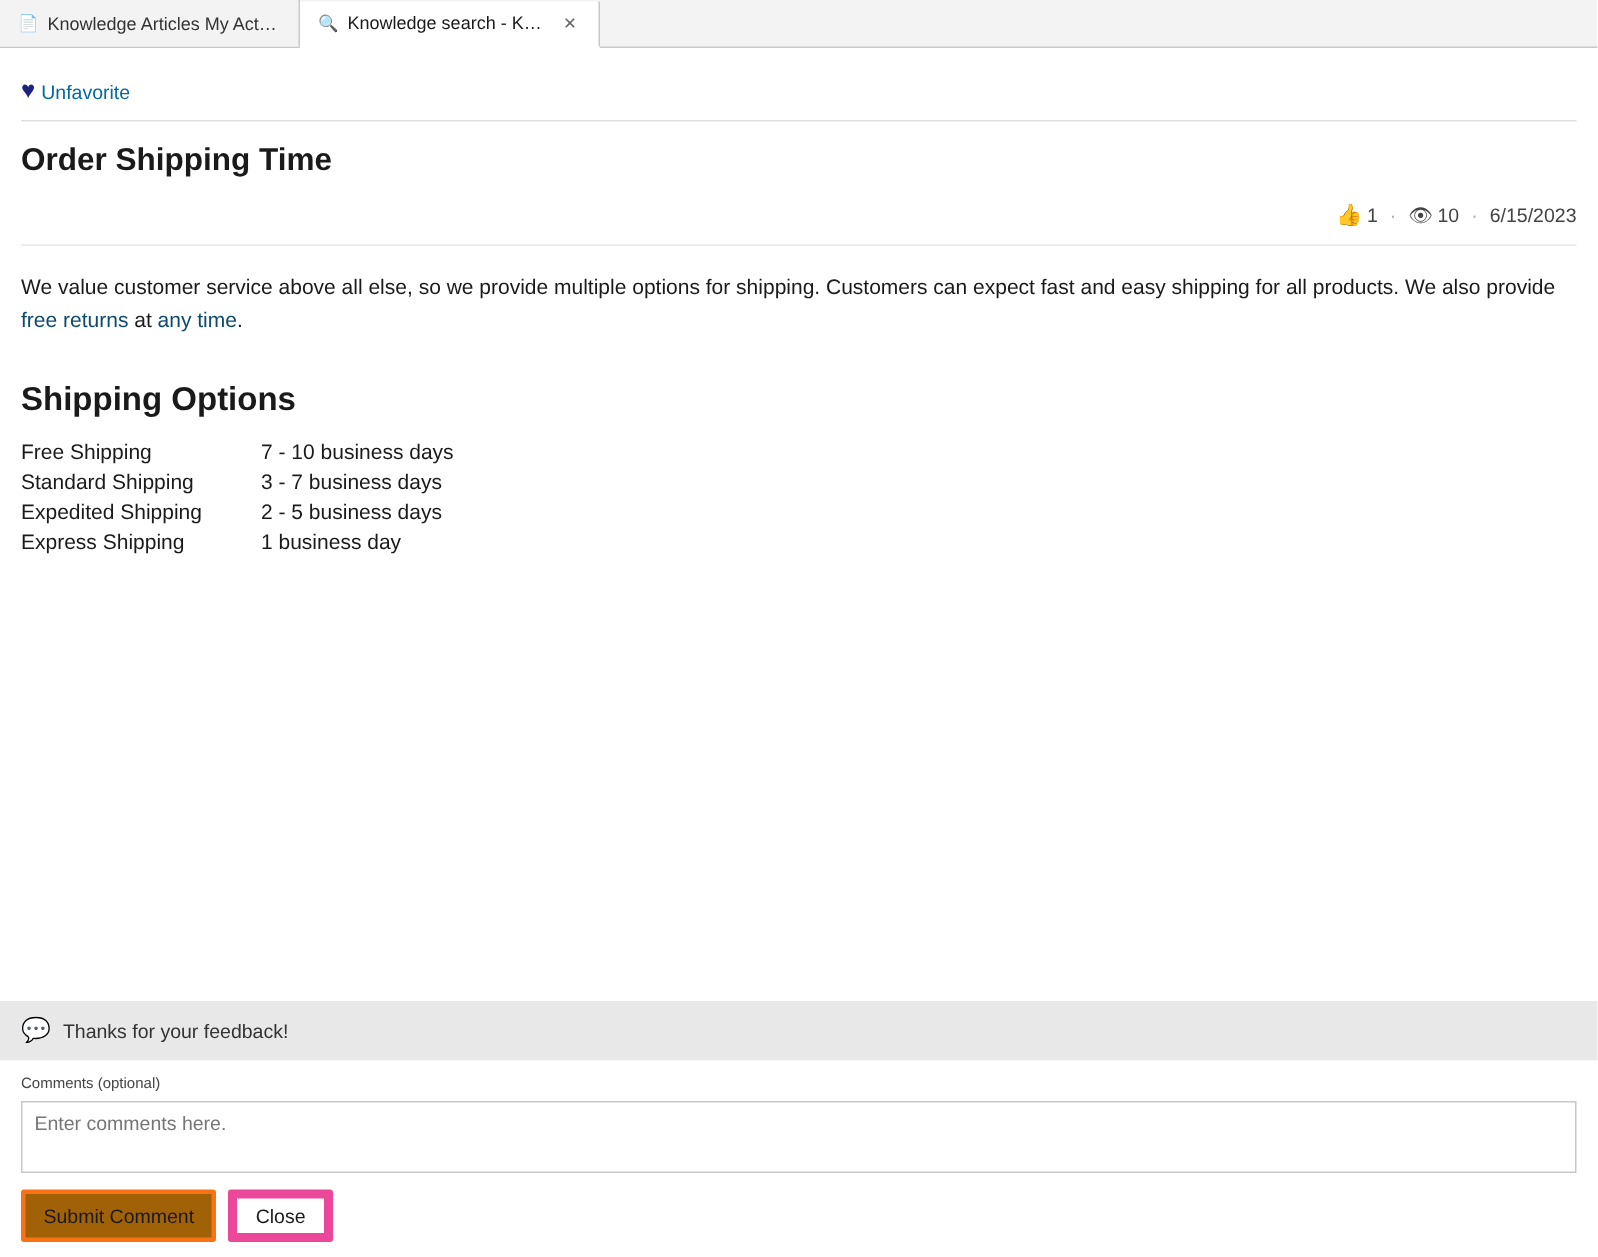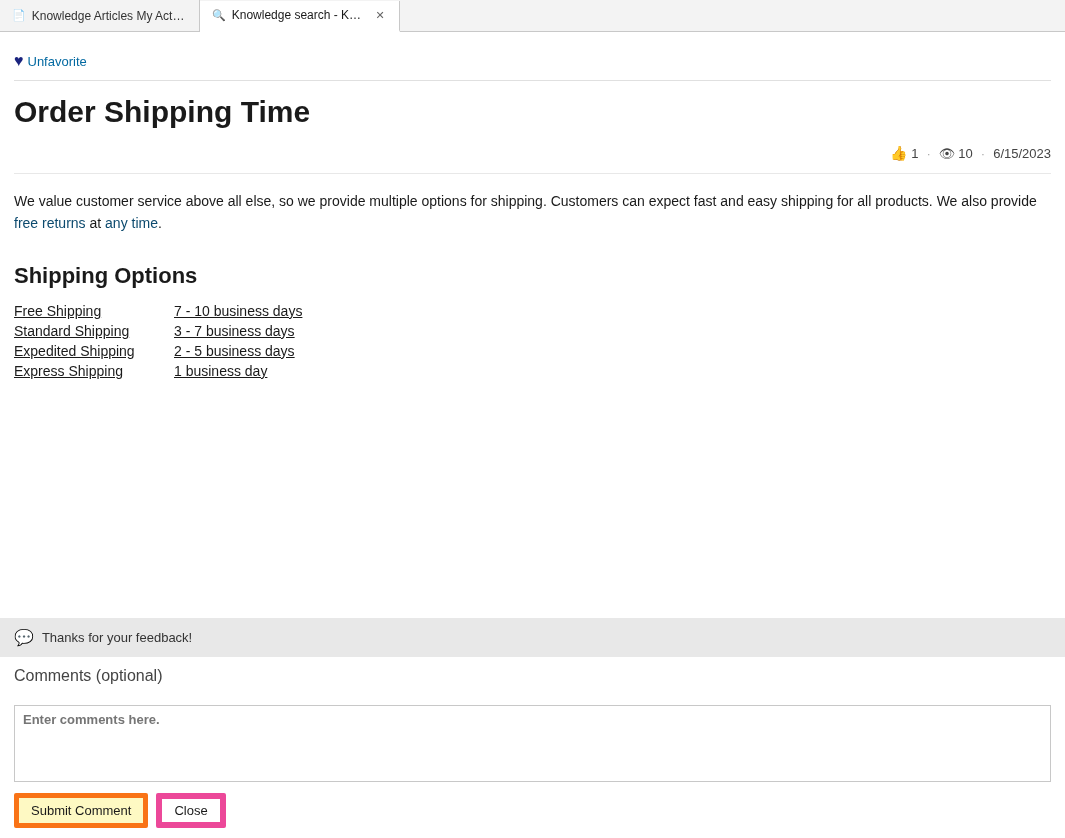--- a/index.html
+++ b/index.html
@@ -97,21 +97,21 @@
 
     .unfavorite-link {
       color: #0369a1;
       text-decoration: none;
       font-size: 13px;
       cursor: pointer;
     }
 
     
     .article-title {
-      font-size: 30px;
+      font-size: 21px;
       font-weight: 700;
       color: #1a1a1a;
       margin: 14px 0 0 0;
       padding-bottom: 8px;
     }
 
     
     .meta-row {
       display: flex;
       justify-content: flex-end;
@@ -157,21 +157,20 @@
     
     .section-heading {
       font-size: 22px;
       font-weight: 700;
       margin: 16px 0 12px 0;
       color: #1a1a1a;
     }
 
     .shipping-table {
       margin: 4px 0 0 0;
-      text-decoration: underline;
     }
 
     .shipping-row {
       display: flex;
       align-items: baseline;
       padding: 2px 0;
       font-size: 14px;
     }
 
     .shipping-name {
@@ -207,47 +206,46 @@
       font-size: 16px;
       color: #1a5799;
     }
 
     .comments-section {
       padding: 10px 14px 10px 14px;
       background: #fff;
     }
 
     .comments-label {
-      font-size: 16px;
+      font-size: 10px;
       color: #444;
-      margin-bottom: 20px;
+      margin-bottom: 6px;
     }
 
     .comments-textarea {
       width: 100%;
-      height: 77px;
+      height: 48px;
       border: 1px solid #c8c8c8;
       padding: 6px 8px;
       font-size: 13px;
       color: #aaa;
       resize: none;
       font-family: inherit;
       outline: none;
-      font-weight: bold;
     }
 
     .button-row {
       display: flex;
       gap: 8px;
       margin-top: 8px;
     }
 
     .btn-submit {
-      background: #fef9c3;
-      border: 5px solid #f97316;
+      background: #a16207;
+      border: 3px solid #f97316;
       padding: 4px 12px;
       font-size: 13px;
       cursor: pointer;
       color: #1a1a1a;
       border-radius: 2px;
     }
 
     .btn-close {
       background: #fff;
       border: 6px solid #ec4899;

